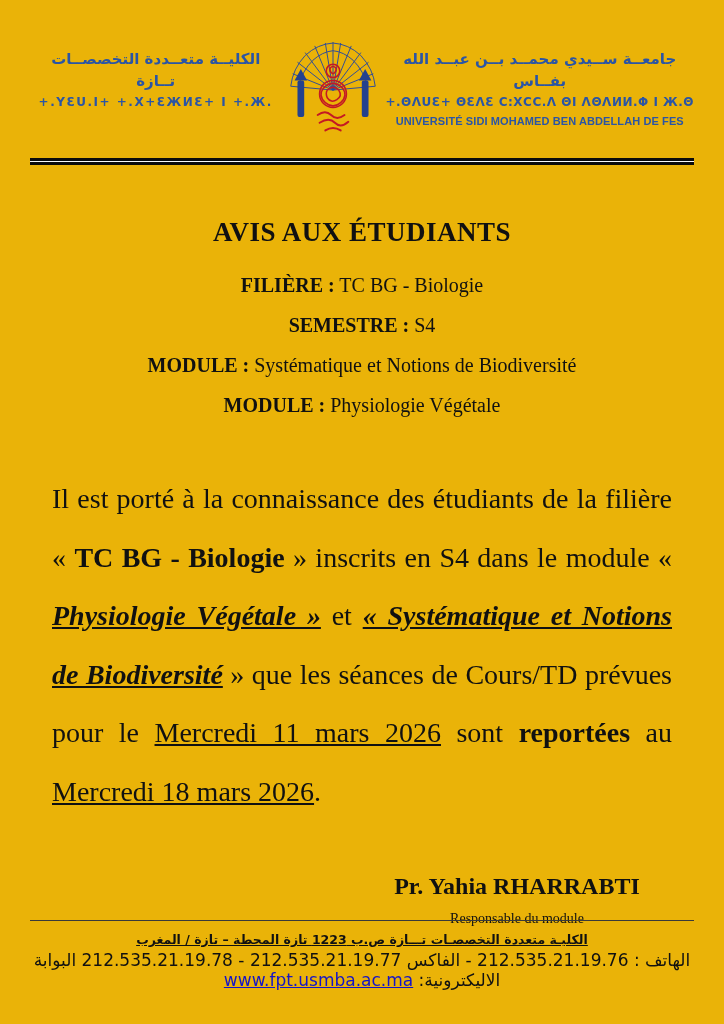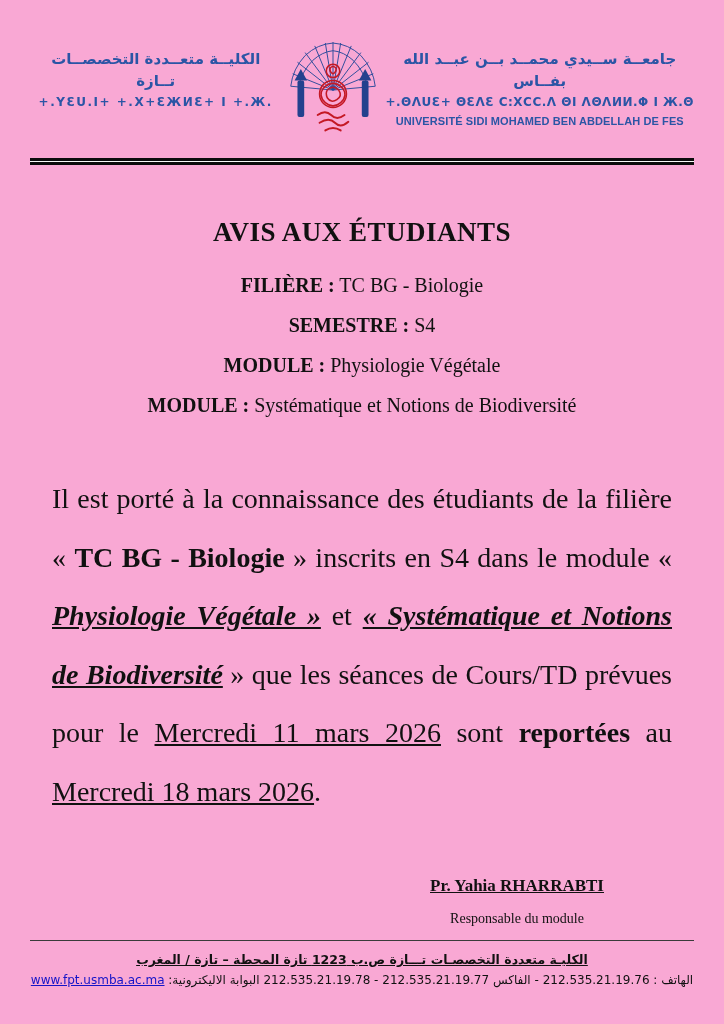--- a/index.html
+++ b/index.html
@@ -1,21 +1,21 @@
 <!DOCTYPE html>
 <html lang="fr"><head>
 <meta charset="utf-8">
 <style>
   * { margin:0; padding:0; box-sizing:border-box; }
   html,body { background:#ffffff; }
   .page {
     position:relative;
     width:724px; height:1024px;
     margin:0 auto;
-    background:#f9a8d4;
+    background:#eab308;
     font-family:"Liberation Serif", serif;
     color:#111111;
     overflow:hidden;
   }
   .content { padding:0 40px; }
 
   
   .header { display:flex; align-items:flex-start; padding:42px 30px 0 30px; }
   .header-block { flex:1; text-align:center; padding-top:6px; }
   .hdr-arabic {
@@ -59,33 +59,33 @@
   }
   .seg-normal {}
   .seg-bold { font-weight:bold; }
   .seg-biu { font-weight:bold; font-style:italic; text-decoration:underline; }
   .seg-u { text-decoration:underline; }
 
   
   .signature {
     margin:54px 42px 0 auto; width:250px; text-align:center;
   }
-  .sig-name { font-weight:bold; font-size:17px; line-height:22px;text-decoration:underline; }
+  .sig-name { font-weight:bold; font-size:24px; line-height:22px; }
   .sig-role { font-size:14px; line-height:22px; margin-top:11px; }
 
   
   .footer { position:absolute; left:30px; right:30px; bottom:34px; text-align:center; }
   .footer-rule { height:2px; border:none; border-top:1.5px solid #3a3a3a; margin-bottom:8px; }
   .footer-line1 {
     font-family:"DejaVu Sans", sans-serif;
     direction:rtl; font-weight:bold; font-size:12.5px; line-height:20px;text-decoration:underline;
   }
   .footer-line2 {
     font-family:"DejaVu Sans", sans-serif;
-    direction:rtl; font-size:12px; line-height:20px;
+    direction:rtl; font-size:17px; line-height:20px;
   }
   .footer-url { text-decoration:underline; font-family:"DejaVu Sans", sans-serif; }
 </style>
 </head>
 <body>
 
 <div class="page">
 
   <div class="header">
     <div class="header-block">
@@ -153,25 +153,25 @@
       <div class="info-line">
         <span class="info-label">FILIÈRE :</span>
         <span>TC BG - Biologie</span>
       </div>
       <div class="info-line">
         <span class="info-label">SEMESTRE :</span>
         <span>S4</span>
       </div>
       <div class="info-line">
         <span class="info-label">MODULE :</span>
-        <span>Physiologie Végétale</span>
+        <span>Systématique et Notions de Biodiversité</span>
       </div>
       <div class="info-line">
         <span class="info-label">MODULE :</span>
-        <span>Systématique et Notions de Biodiversité</span>
+        <span>Physiologie Végétale</span>
       </div>
     </div>
 
     <p class="body-par"><span class="seg-normal">Il est porté à la connaissance des étudiants de la filière « </span><span class="seg-bold">TC BG - Biologie</span><span class="seg-normal"> » inscrits en S4 dans le module « </span><span class="seg-biu">Physiologie Végétale »</span><span class="seg-normal"> et </span><span class="seg-biu">« Systématique et Notions de Biodiversité</span><span class="seg-normal"> » que les séances de Cours/TD prévues pour le </span><span class="seg-u">Mercredi 11 mars 2026</span><span class="seg-normal"> sont </span><span class="seg-bold">reportées</span><span class="seg-normal"> au </span><span class="seg-u">Mercredi 18 mars 2026</span><span class="seg-normal">.</span></p>
 
     <div class="signature">
       <div class="sig-name">Pr. Yahia RHARRABTI</div>
       <div class="sig-role">Responsable du module</div>
     </div>
   </div>

